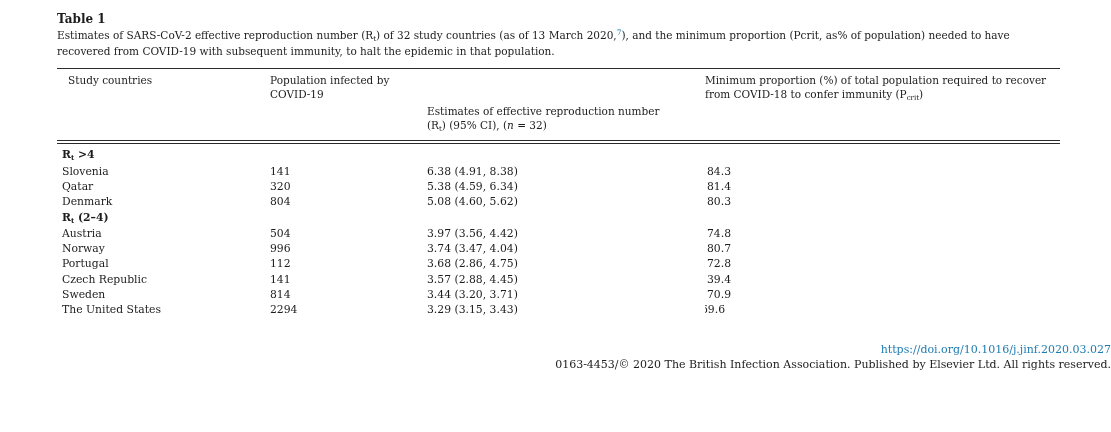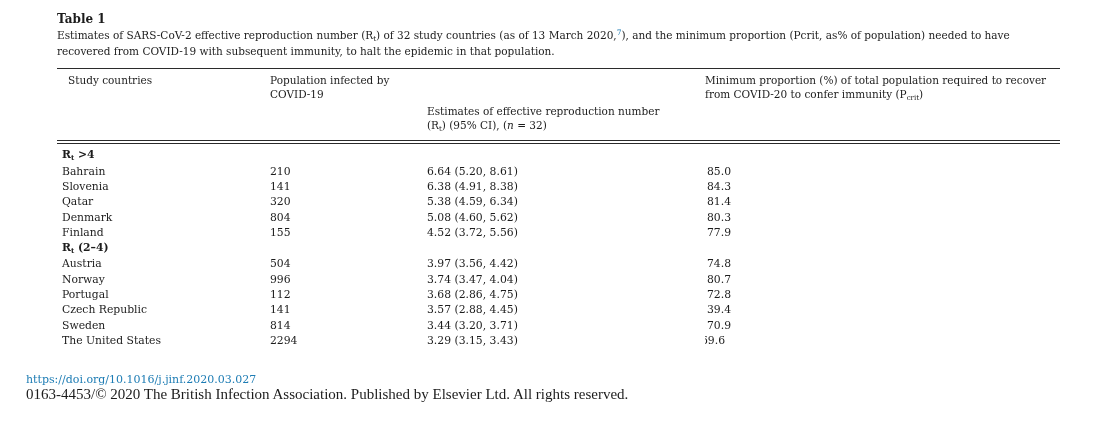--- a/index.html
+++ b/index.html
@@ -68,23 +68,23 @@
 
   .continued {
     margin-top: 22px;
     width: 1003px;
     text-align: right;
     font-style: italic;
     font-size: 10.8px;
     line-height: 13px;
   }
 
-  .footer { margin-left: 26px; margin-top: 24px; }
+  .footer { margin-left: 66px; margin-top: 24px; text-align: right; }
   .doi-line { font-size: 11px; line-height: 15px; }
-  .copyright-line { font-size: 15px; line-height: 15px; color: #1c1c1c; font-family: Liberation Serif, serif; }
+  .copyright-line { font-size: 11px; line-height: 15px; color: #1c1c1c; }
 </style>
 </head>
 <body>
 
 <div class="page">
   <div class="content">
 
     <div class="table-label">Table 1</div>
 
     <div class="caption"><span>Estimates of SARS-CoV-2 effective reproduction number (R</span><sub>t</sub><span>) of 32 study countries (as of 13 March 2020,</span><sup class="ref"><a href="#">7</a></sup><span>), and the minimum proportion (Pcrit, as% of population) needed to have recovered from COVID-19 with subsequent immunity, to halt the epidemic in that population.</span></div>
@@ -97,57 +97,45 @@
           <col class="c4">
       </colgroup>
       <thead>
         <tr>
           <th>Study countries</th>
           <th>Population infected by COVID-19</th>
           <th>
             <div class="hdr-c3"><span>Estimates of effective reproduction number (R</span><sub>t</sub><span>) (95% CI), (</span><i>n</i><span> = 32)</span></div>
           </th>
           <th>
-            <div class="hdr-c4"><span>Minimum proportion (%) of total population required to recover from COVID-20 to confer immunity (P</span><sub>crit</sub><span>)</span></div>
+            <div class="hdr-c4"><span>Minimum proportion (%) of total population required to recover from COVID-18 to confer immunity (P</span><sub>crit</sub><span>)</span></div>
           </th>
         </tr>
       </thead>
       <tbody>
           <tr>
             <td colspan="4" class="section-cell">R<sub>t</sub> &gt;4</td>
-          </tr>
-          <tr>
-            <td>Bahrain</td>
-            <td>210</td>
-            <td>6.64 (5.20, 8.61)</td>
-            <td class="pcrit-cell">85.0</td>
           </tr>
           <tr>
             <td>Slovenia</td>
             <td>141</td>
             <td>6.38 (4.91, 8.38)</td>
             <td class="pcrit-cell">84.3</td>
           </tr>
           <tr>
             <td>Qatar</td>
             <td>320</td>
             <td>5.38 (4.59, 6.34)</td>
             <td class="pcrit-cell">81.4</td>
           </tr>
           <tr>
             <td>Denmark</td>
             <td>804</td>
             <td>5.08 (4.60, 5.62)</td>
             <td class="pcrit-cell">80.3</td>
-          </tr>
-          <tr>
-            <td>Finland</td>
-            <td>155</td>
-            <td>4.52 (3.72, 5.56)</td>
-            <td class="pcrit-cell">77.9</td>
           </tr>
           <tr>
             <td colspan="4" class="section-cell">R<sub>t</sub> (2–4)</td>
           </tr>
           <tr>
             <td>Austria</td>
             <td>504</td>
             <td>3.97 (3.56, 4.42)</td>
             <td class="pcrit-cell">74.8</td>
           </tr>

